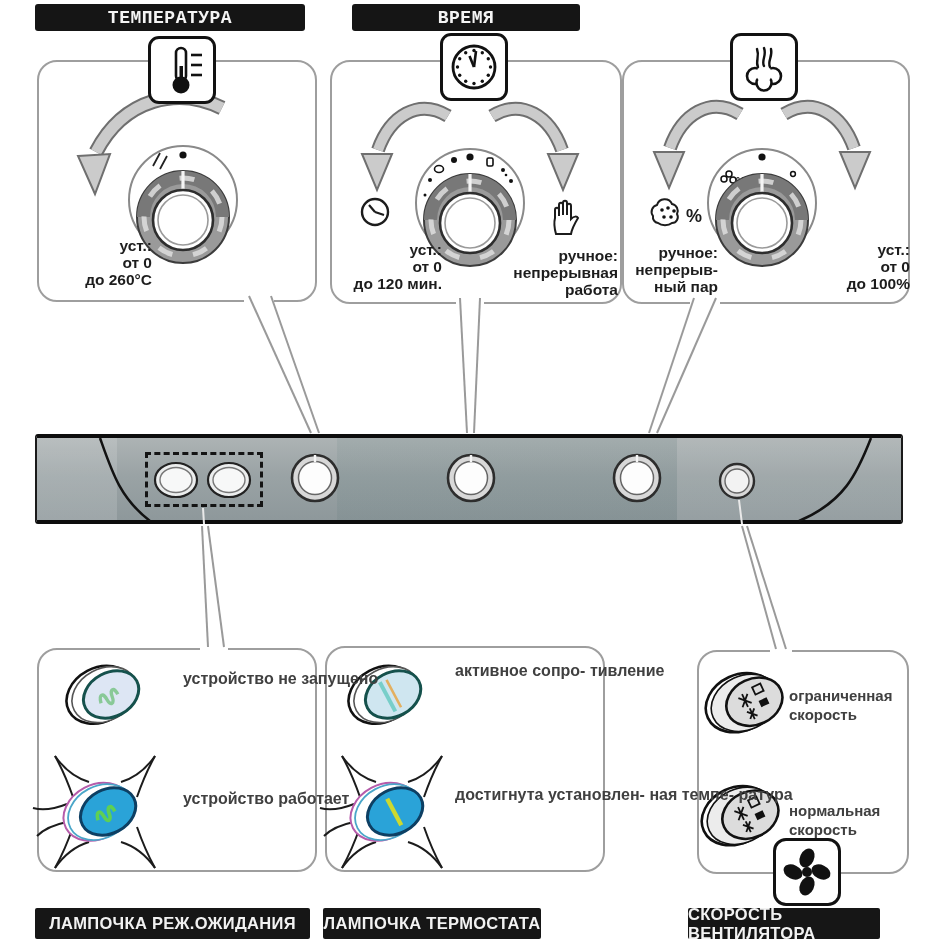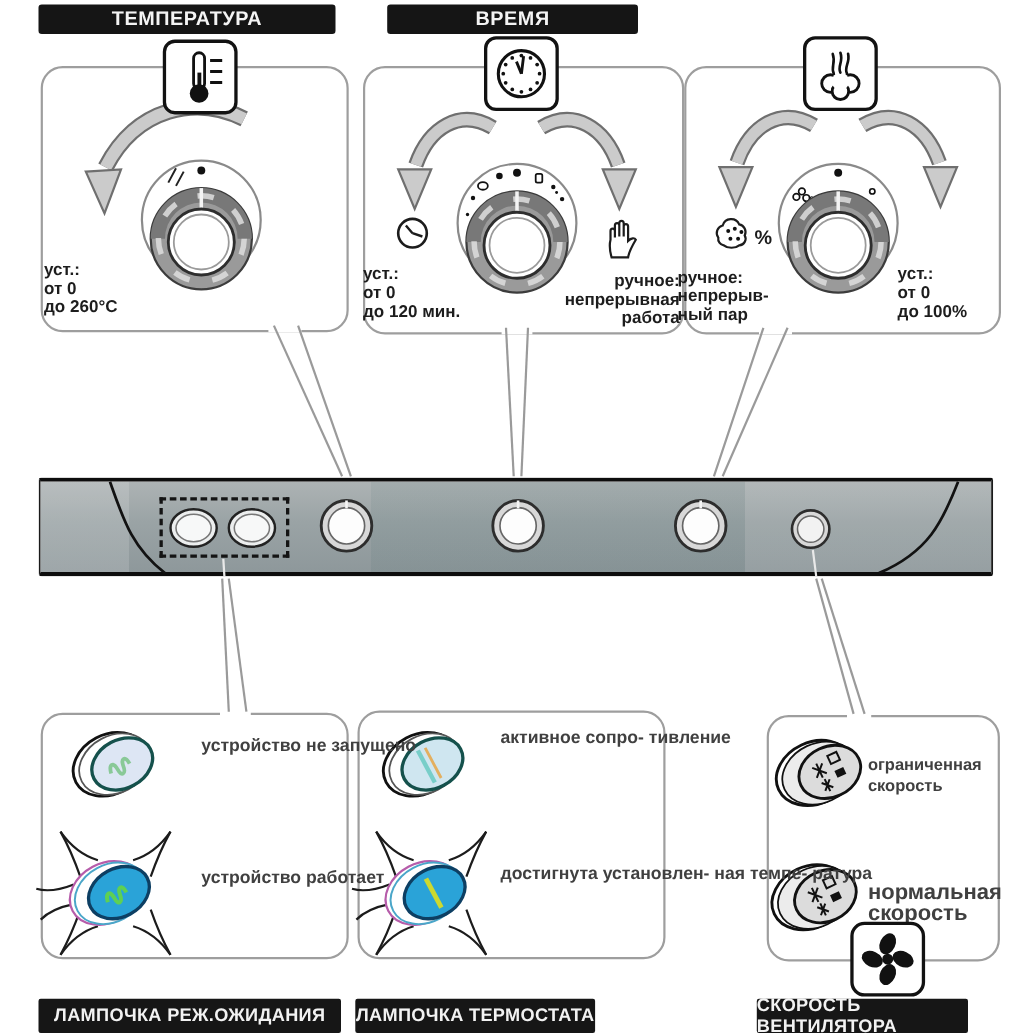--- a/index.html
+++ b/index.html
@@ -1,28 +1,28 @@
 <!DOCTYPE html>
 <html><head>
 <meta charset="utf-8">
 <style>
   html,body{margin:0;padding:0;background:#fff;}
   .stage{position:relative;width:941px;height:941px;background:#fff;overflow:hidden;
          font-family:"Liberation Sans",sans-serif;color:#1c1c1c;}
   .hbar{position:absolute;height:27px;background:#151515;border-radius:3px;
         color:#f4f4f4;font-weight:700;font-size:18px;letter-spacing:.5px;
-        display:flex;align-items:center;justify-content:center;}
+        display:flex;align-items:center;justify-content:center;font-family:Liberation Mono, monospace;}
   .cbox{position:absolute;background:#fff;border:2px solid #9e9e9e;border-radius:20px;}
   .isq{position:absolute;width:62px;height:62px;background:#fff;border:3px solid #121212;
        border-radius:11px;z-index:10;display:flex;align-items:center;justify-content:center;}
   .patch{position:absolute;background:#fff;z-index:2;}
   .overlay{position:absolute;left:0;top:0;z-index:5;pointer-events:none;}
   .note{position:absolute;z-index:6;font-weight:700;font-size:15.5px;line-height:17px;color:#1d1d1d;}
   .note .ln{display:block;}
-  .c{text-align:left;} .r{text-align:right;}
+  .c{text-align:right;} .r{text-align:right;}
   .bnote{position:absolute;z-index:6;font-weight:700;font-size:16px;line-height:18.5px;color:#404040;}
   .strip{position:absolute;left:35px;top:434px;width:868px;height:90px;z-index:1;
          border:2px solid #1a1a1a;border-top:4px solid #0d0d0d;border-bottom:4px solid #0d0d0d;
          border-radius:3px;box-sizing:border-box;
          background:linear-gradient(180deg,#adb3b4 0%,#9aa3a5 45%,#8e989b 100%);}
   .strip .tint{position:absolute;left:0;top:0;right:0;bottom:0;
          background:linear-gradient(90deg,rgba(255,255,255,.14) 0 80px,rgba(0,0,0,0) 80px 300px,
                     rgba(0,60,60,.06) 300px 640px,rgba(255,255,255,.07) 640px 100%);}
   .dashed{position:absolute;left:145px;top:452px;width:118px;height:55px;z-index:3;
           border:3px dashed #141414;box-sizing:border-box;}
@@ -389,21 +389,21 @@
   <div class="bnote" style="left:789px;top:687px;font-size:15px">
     <span class="ln">ограниченная</span>
     <span class="ln">скорость</span>
   </div>
   <div class="bnote" style="left:455px;top:786px">
     <span class="ln">достигнута</span>
     <span class="ln">установлен-</span>
     <span class="ln">ная темпе-</span>
     <span class="ln">ратура</span>
   </div>
-  <div class="bnote" style="left:789px;top:802px;font-size:20px">
+  <div class="bnote" style="left:789px;top:802px;font-size:15px">
     <span class="ln">нормальная</span>
     <span class="ln">скорость</span>
   </div>
 
   <div class="lbar" style="left:35px;width:275px">ЛАМПОЧКА РЕЖ.ОЖИДАНИЯ</div>
   <div class="lbar" style="left:323px;width:218px">ЛАМПОЧКА ТЕРМОСТАТА</div>
   <div class="lbar" style="left:688px;width:192px">СКОРОСТЬ ВЕНТИЛЯТОРА</div>
 
 </div>
 

